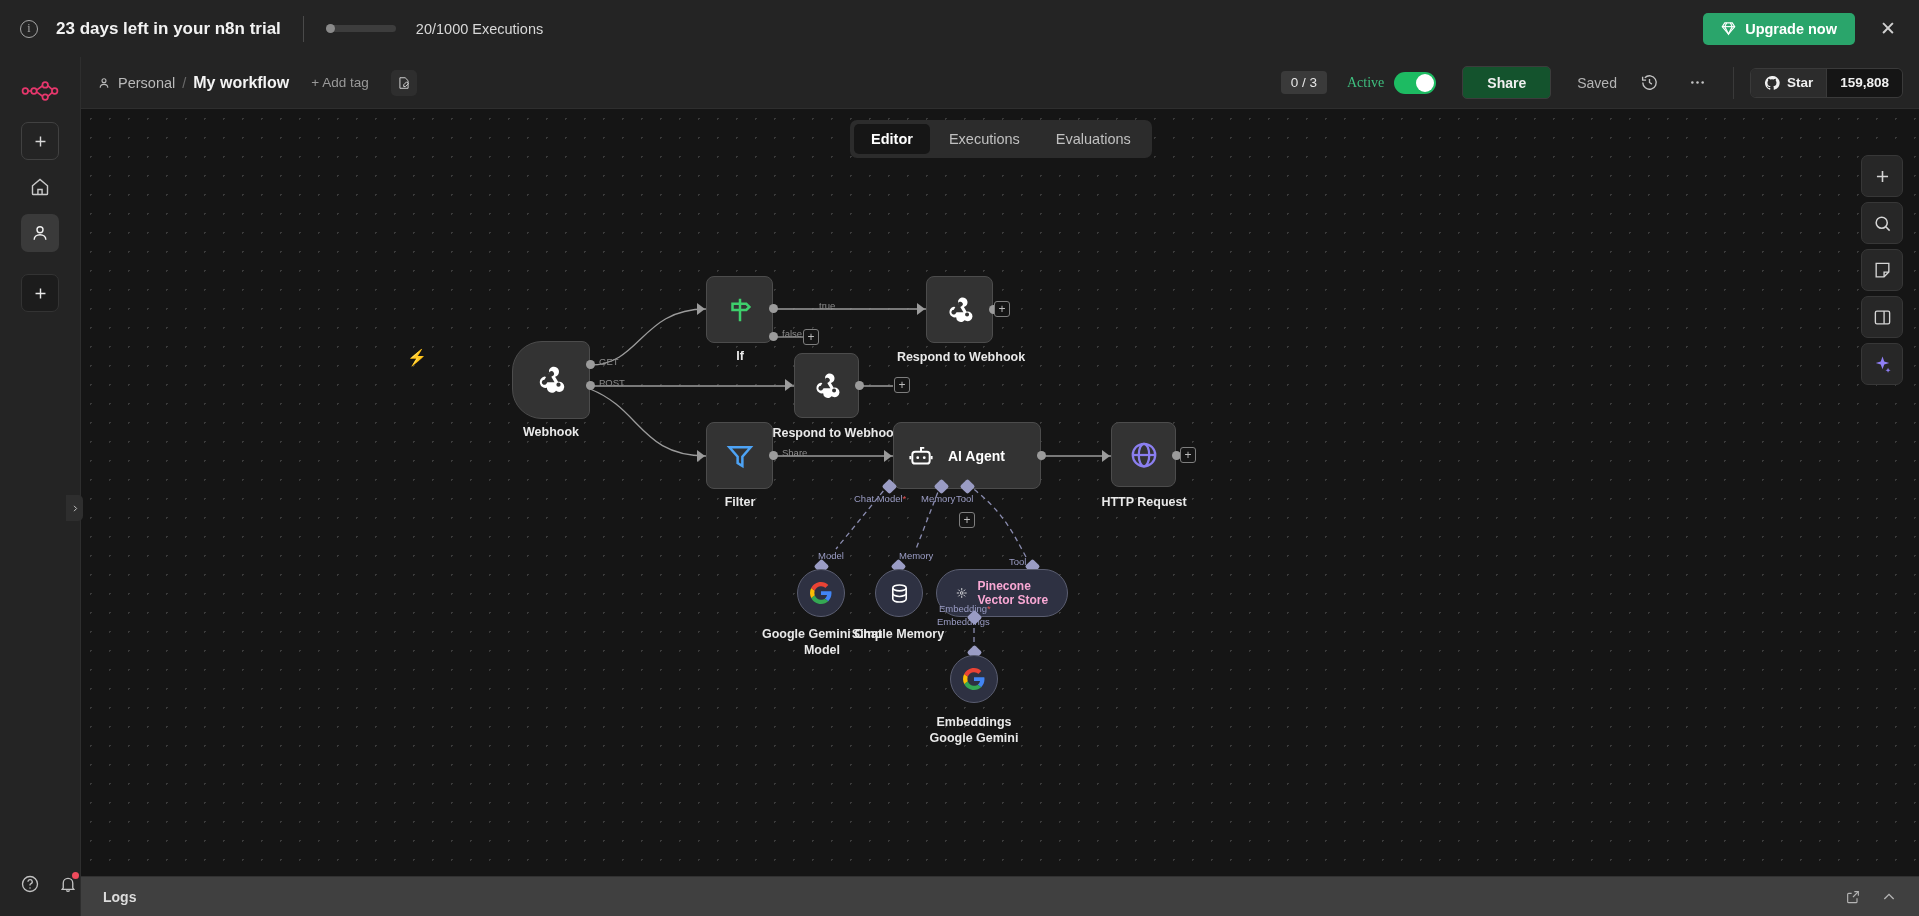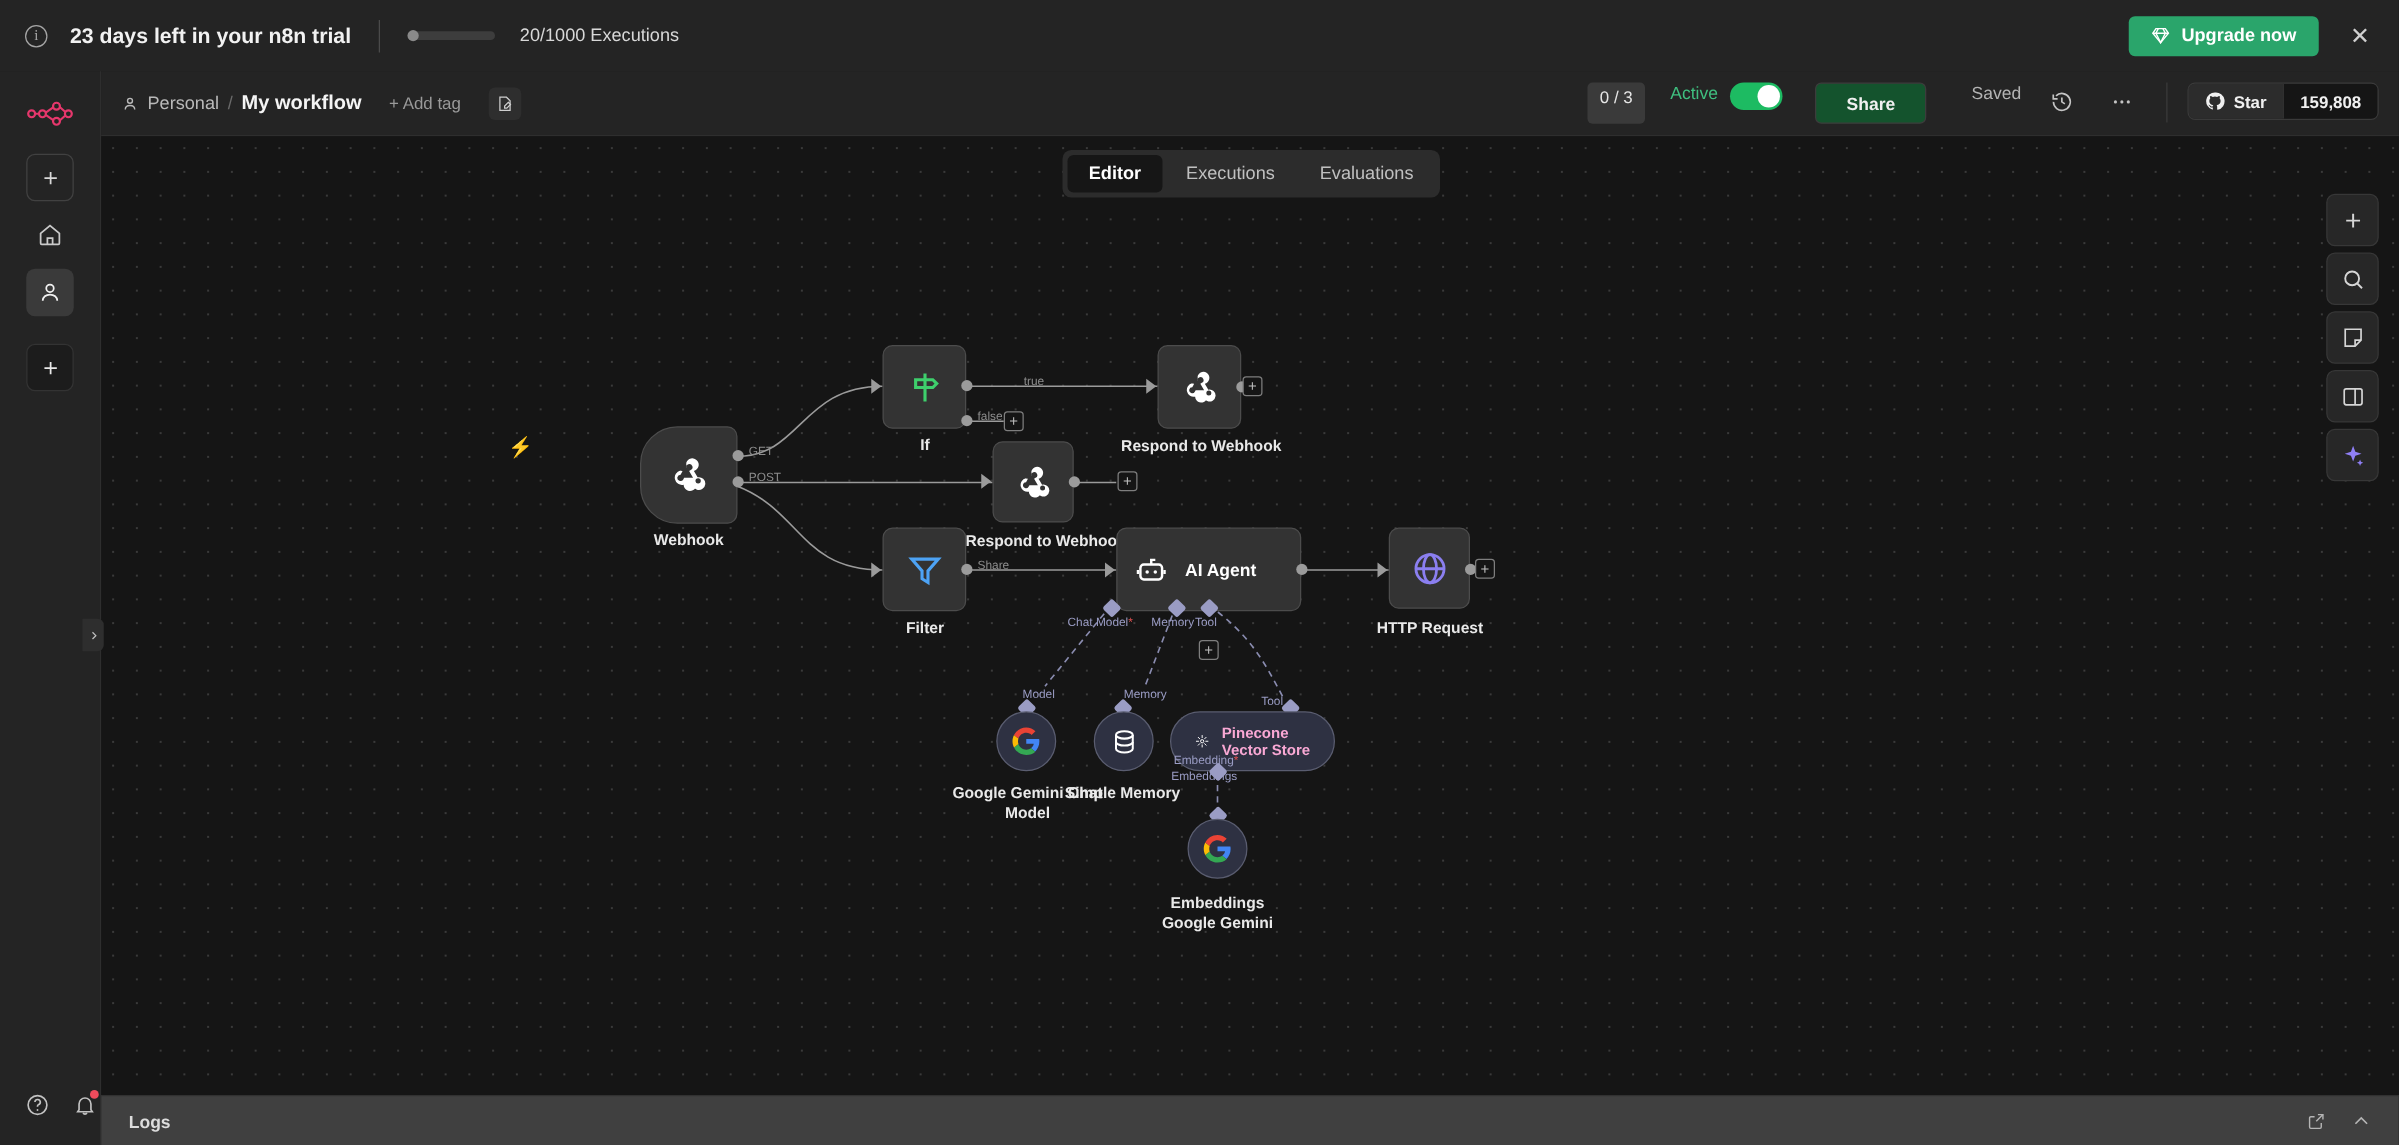--- a/index.html
+++ b/index.html
@@ -79,40 +79,40 @@
   }
   .breadcrumb { display: flex; align-items: center; gap: 7px; font-size: 14.5px; }
   #bc-personal { color: #b9b9b9; cursor: pointer; }
   .bc-slash { color: #6a6a6a; }
   #bc-workflow { color: #f4f4f4; font-size: 16px; font-weight: bold; cursor: pointer; }
   #add-tag { margin-left: 22px; color: #9a9a9a; font-size: 13.5px; cursor: pointer; }
   #note-btn {
     margin-left: 22px; width: 26px; height: 26px; border-radius: 5px; background: #2e2e2e;
     display: flex; align-items: center; justify-content: center; cursor: pointer; color: #cfcfcf;
   }
-  .hdr-right { margin-left: auto; display: flex; }
+  .hdr-right { margin-left: auto; display: flex; align-items: center; }
   #eval-badge {
     background: #3a3a3a; color: #e6e6e6; font-size: 13.5px; padding: 4px 10px;
     border-radius: 4px; margin-right: 20px; cursor: pointer;
   }
-  #active-label { color: #3fbf7f; font-size: 14px; margin-right: 10px; }
+  #active-label { color: #3fbf7f; font-size: 14px; margin-right: 10px; font-family: Liberation Serif, serif; }
   #active-toggle {
     width: 42px; height: 22px; border-radius: 12px; background: #1dbb62;
     position: relative; cursor: pointer; margin-right: 26px;
   }
   #active-toggle::after {
     content: ""; position: absolute; right: 2px; top: 2px;
     width: 18px; height: 18px; border-radius: 50%; background: #fff;
   }
   #share-btn {
     background: #14532d; border: 1px solid #3c3c3c; color: #f0f0f0; font-size: 14px;
     font-weight: bold; height: 33px; padding: 0 24px; border-radius: 5px; cursor: pointer;
     font-family: "Liberation Sans", sans-serif;
   }
-  #saved-label { color: #b4b4b4; font-size: 14px; margin-left: 36px; }
+  #saved-label { color: #b4b4b4; font-size: 14px; margin-left: 26px; }
   .hdr-icon-btn {
     width: 30px; height: 30px; display: flex; align-items: center; justify-content: center;
     color: #c4c4c4; cursor: pointer; margin-left: 18px;
   }
   .hdr-div { width: 1px; height: 32px; background: #3a3a3a; margin: 0 16px 0 20px; }
   #gh-star {
     display: flex; align-items: stretch; height: 30px; border: 1px solid #3a3a3a;
     border-radius: 6px; overflow: hidden; cursor: pointer;
   }
   #gh-star-left {

